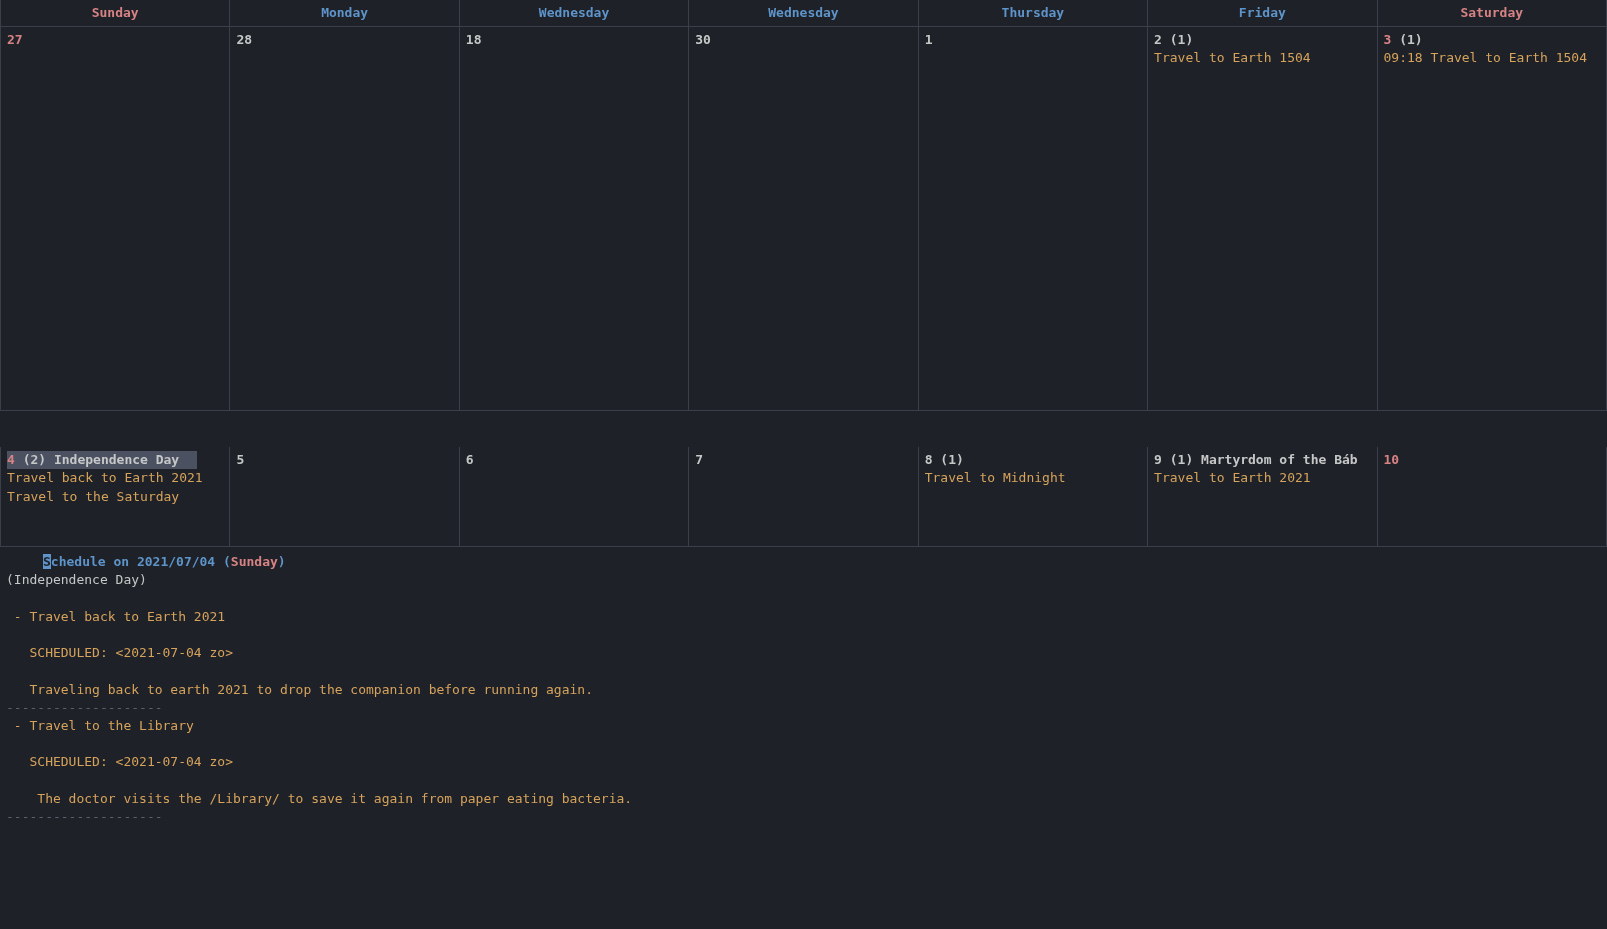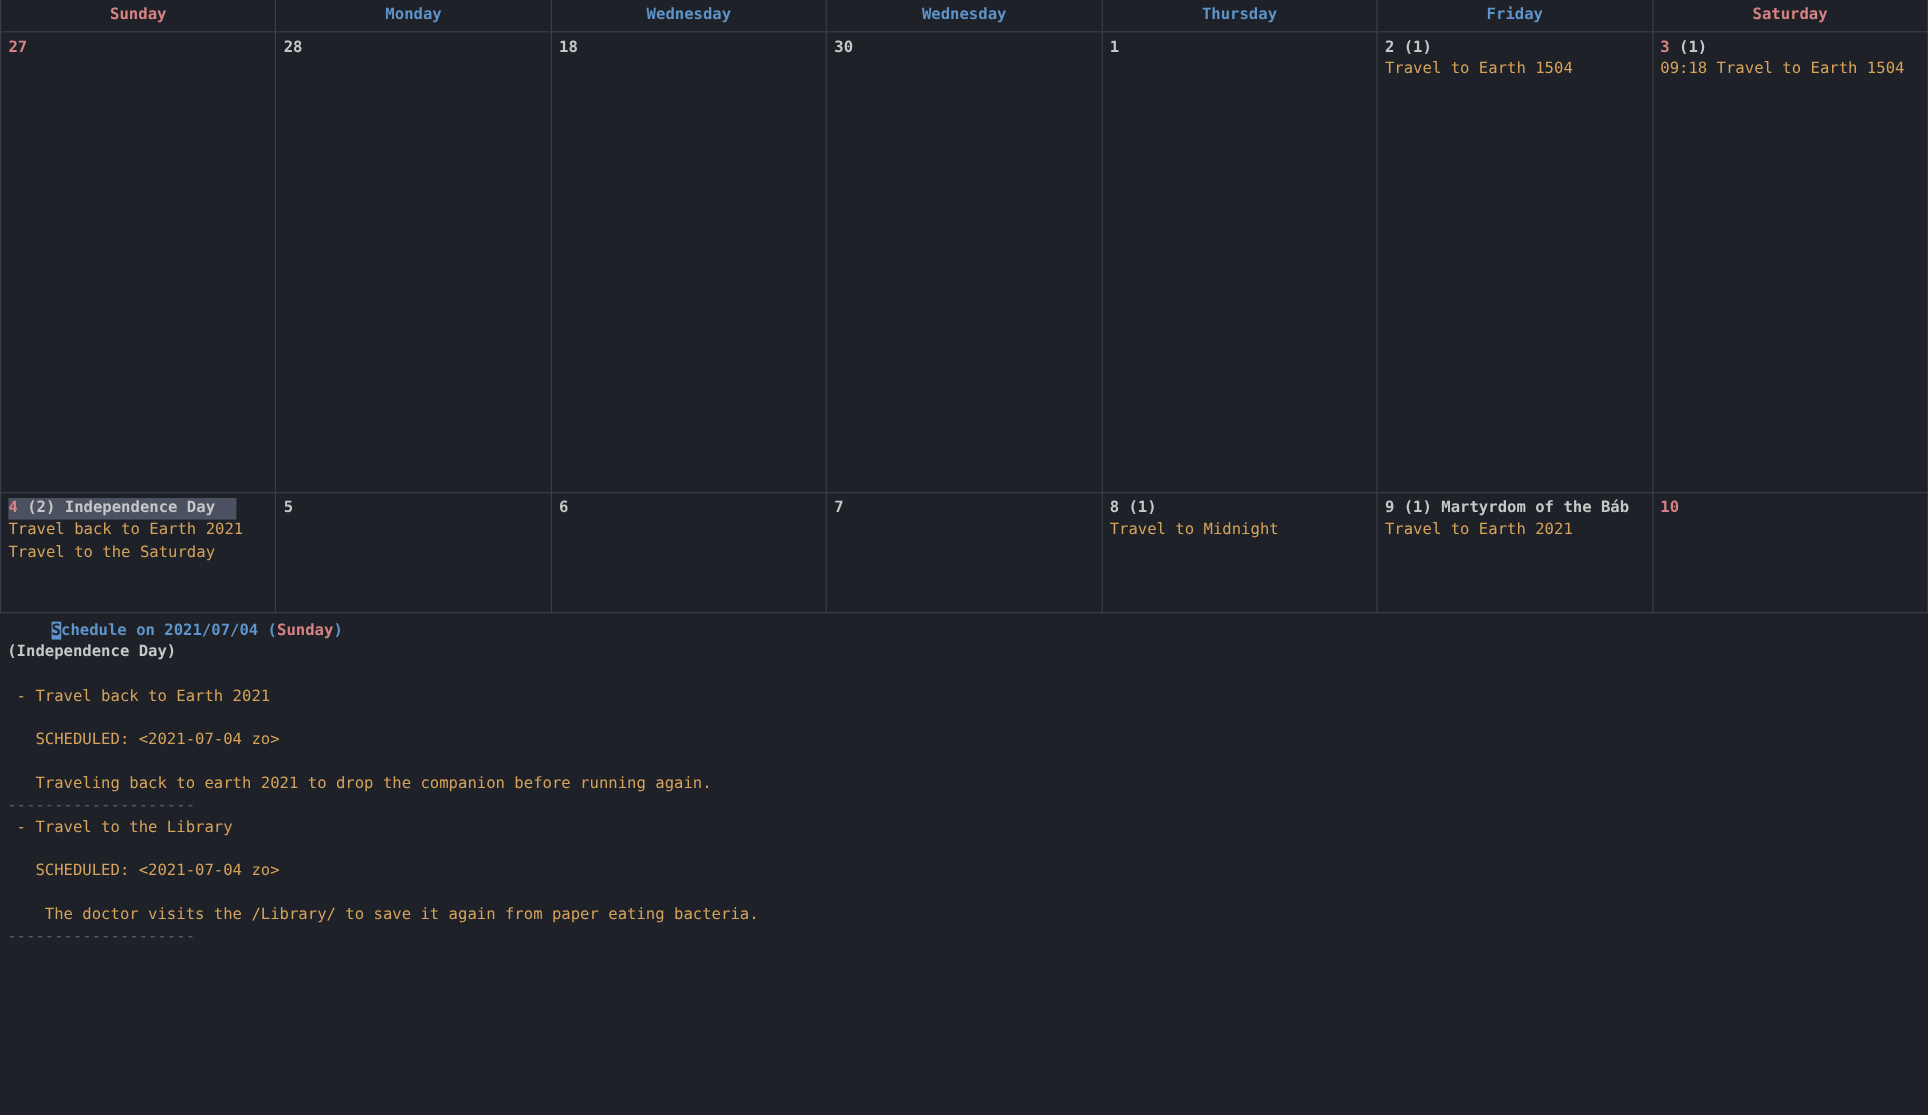--- a/index.html
+++ b/index.html
@@ -37,20 +37,21 @@
 }
 .week-row {
   display: flex;
   border-bottom: 1px solid #3a3f4b;
 }
 .week-row.tall {
   height: 384px;
 }
 .week-row.short {
   height: 100px;
+  margin-top: 36px;
 }
 .day-cell {
   flex: 1;
   border-right: 1px solid #3a3f4b;
   padding: 4px 6px;
   overflow: hidden;
 }
 .day-cell:first-child {
   border-left: 1px solid #3a3f4b;
 }
@@ -96,21 +97,21 @@
   background: #5e94c9;
   color: #1e2127;
 }
 .sched-title .paren {
   color: #5e94c9;
 }
 .sched-title .dow {
   color: #d78385;
 }
 .sched-holiday {
-  font-weight: bold;
+  font-weight: normal;
   color: #c5c8c6;
 }
 .sched-body {
   color: #d6a35c;
   white-space: pre;
 }
 .divider {
   color: #5c5f6b;
 }
 </style>

